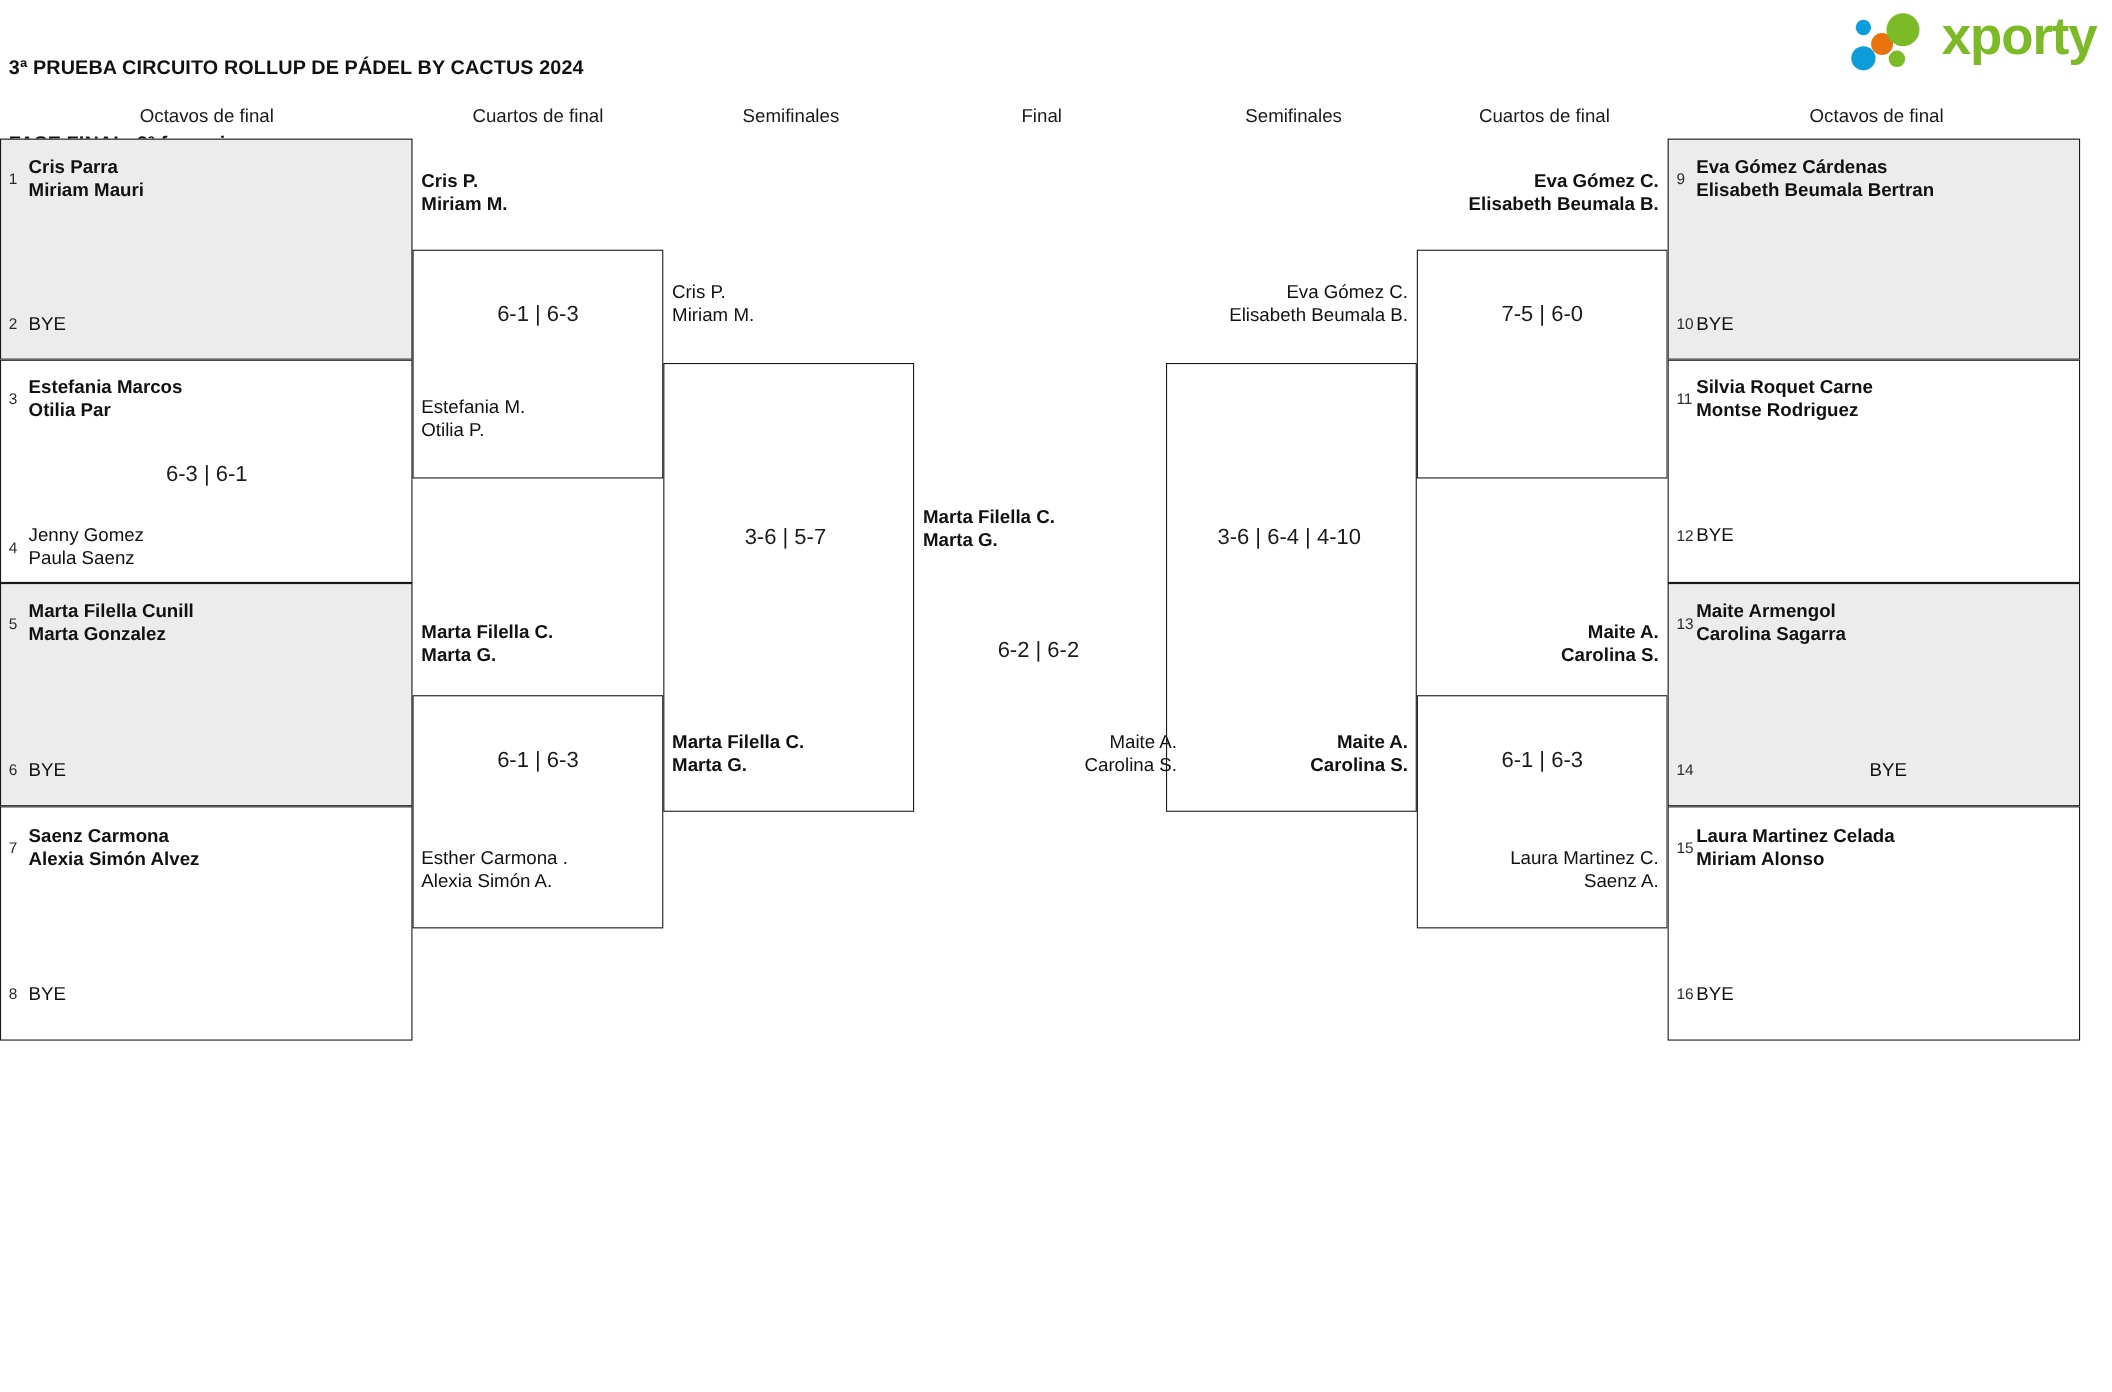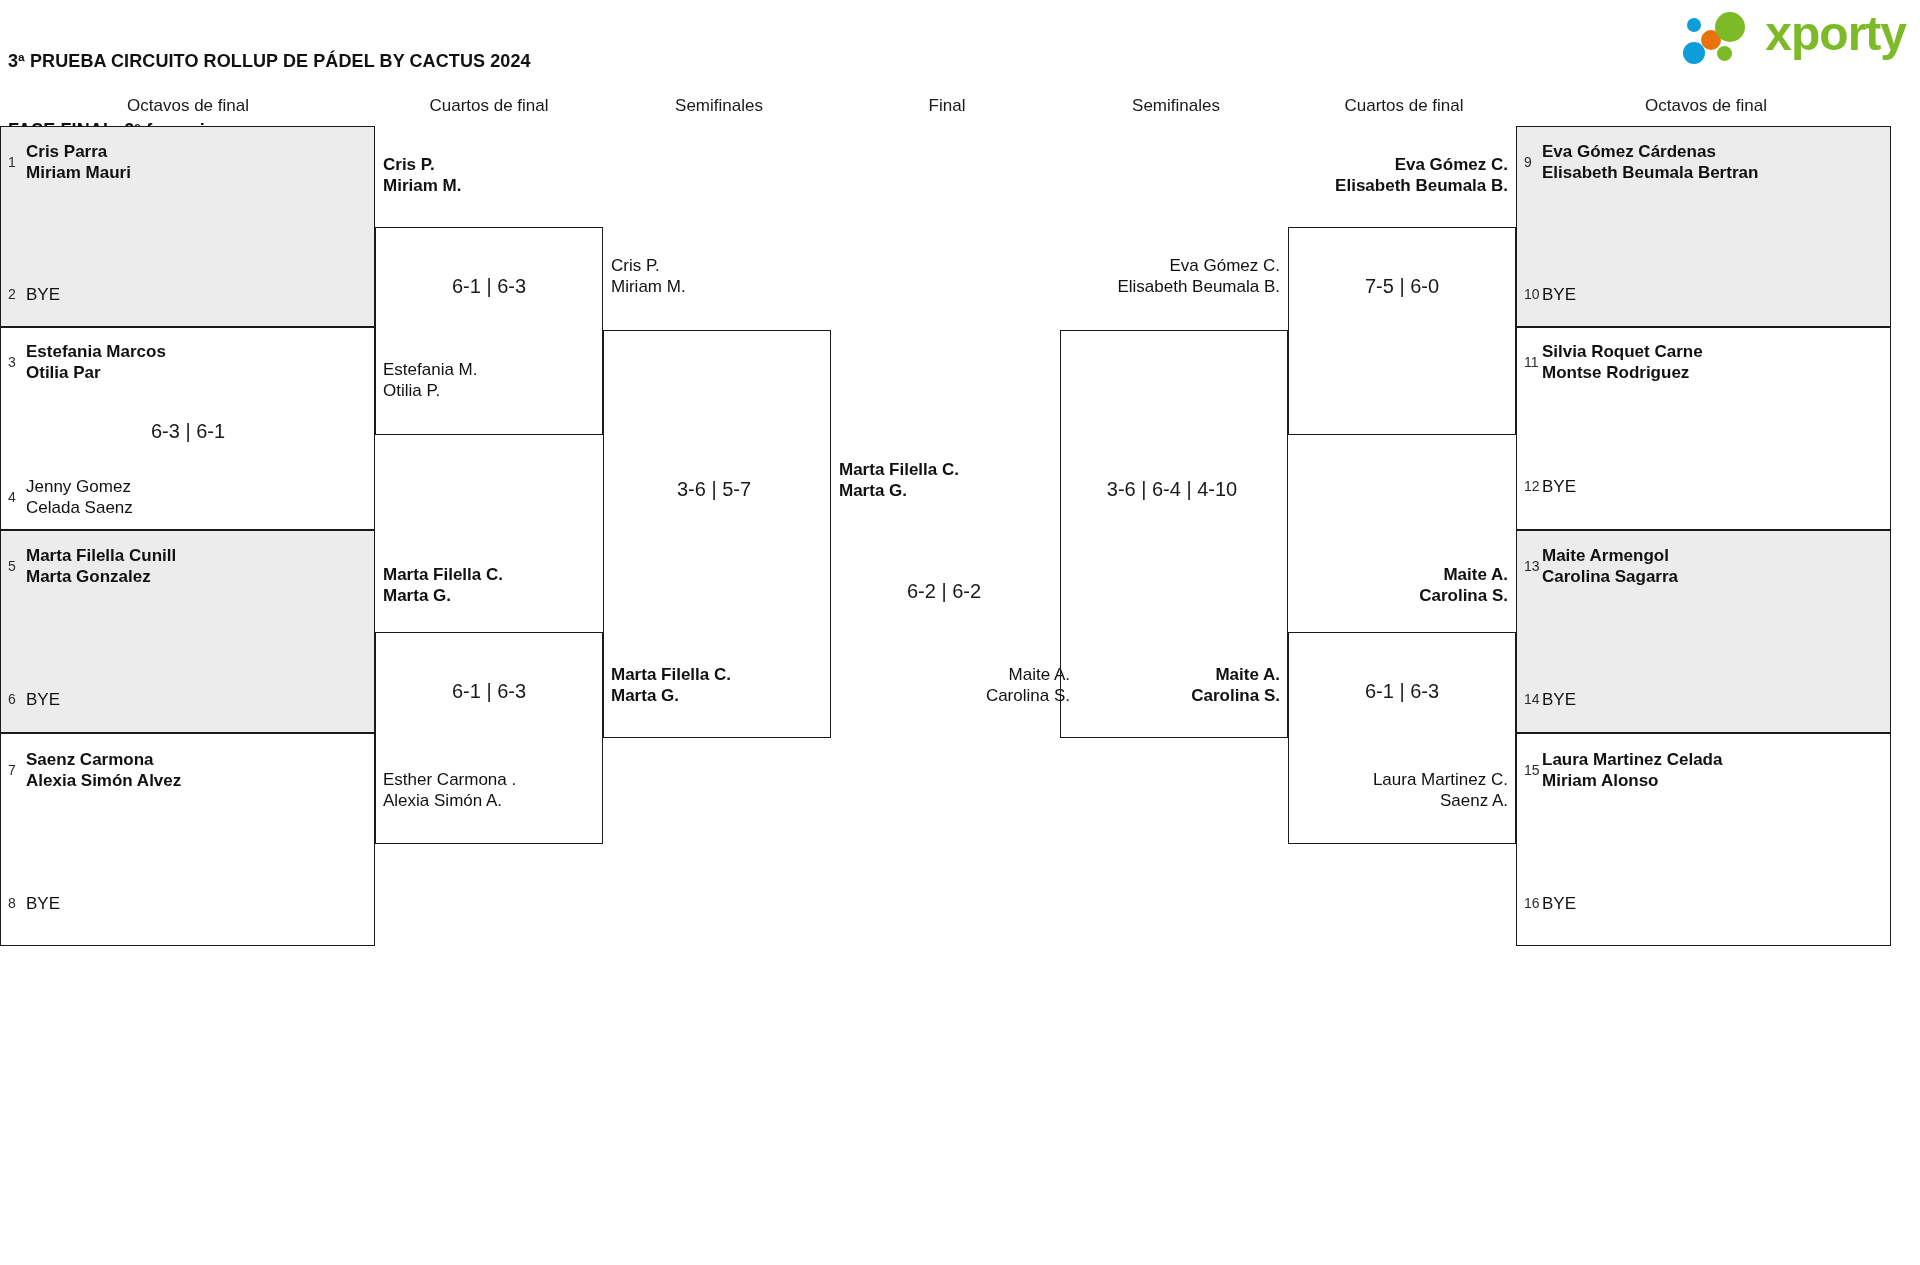--- a/index.html
+++ b/index.html
@@ -144,21 +144,21 @@
     <span class="seed">3</span>
     <span class="names">
       <span class="n1">Estefania Marcos</span>
       <span class="n2">Otilia Par</span>
     </span>
   </div>
   <div class="entry left" style="left:0px; top:477px; width:375px;">
     <span class="seed">4</span>
     <span class="names">
       <span class="n1">Jenny Gomez</span>
-      <span class="n2">Celada Saenz</span>
+      <span class="n2">Paula Saenz</span>
     </span>
   </div>
   <div class="score" style="left:188px; top:420px;">6-3 | 6-1</div>
 
   <div class="entry left winner" style="left:0px; top:546px; width:375px;">
     <span class="seed">5</span>
     <span class="names">
       <span class="n1">Marta Filella Cunill</span>
       <span class="n2">Marta Gonzalez</span>
     </span>
@@ -293,21 +293,21 @@
     </span>
   </div>
 
   <div class="entry left winner" style="left:1516px; top:546px; width:375px;">
     <span class="seed">13</span>
     <span class="names">
       <span class="n1">Maite Armengol</span>
       <span class="n2">Carolina Sagarra</span>
     </span>
   </div>
-  <div class="entry left" style="left:1516px; top:690px; width:375px;">
+  <div class="entry left" style="left:1516px; top:690px; width:375px;text-align:center;">
     <span class="seed">14</span>
     <span class="names">
       <span class="n1">BYE</span>
     </span>
   </div>
 
   <div class="entry left winner" style="left:1516px; top:750px; width:375px;">
     <span class="seed">15</span>
     <span class="names">
       <span class="n1">Laura Martinez Celada</span>

